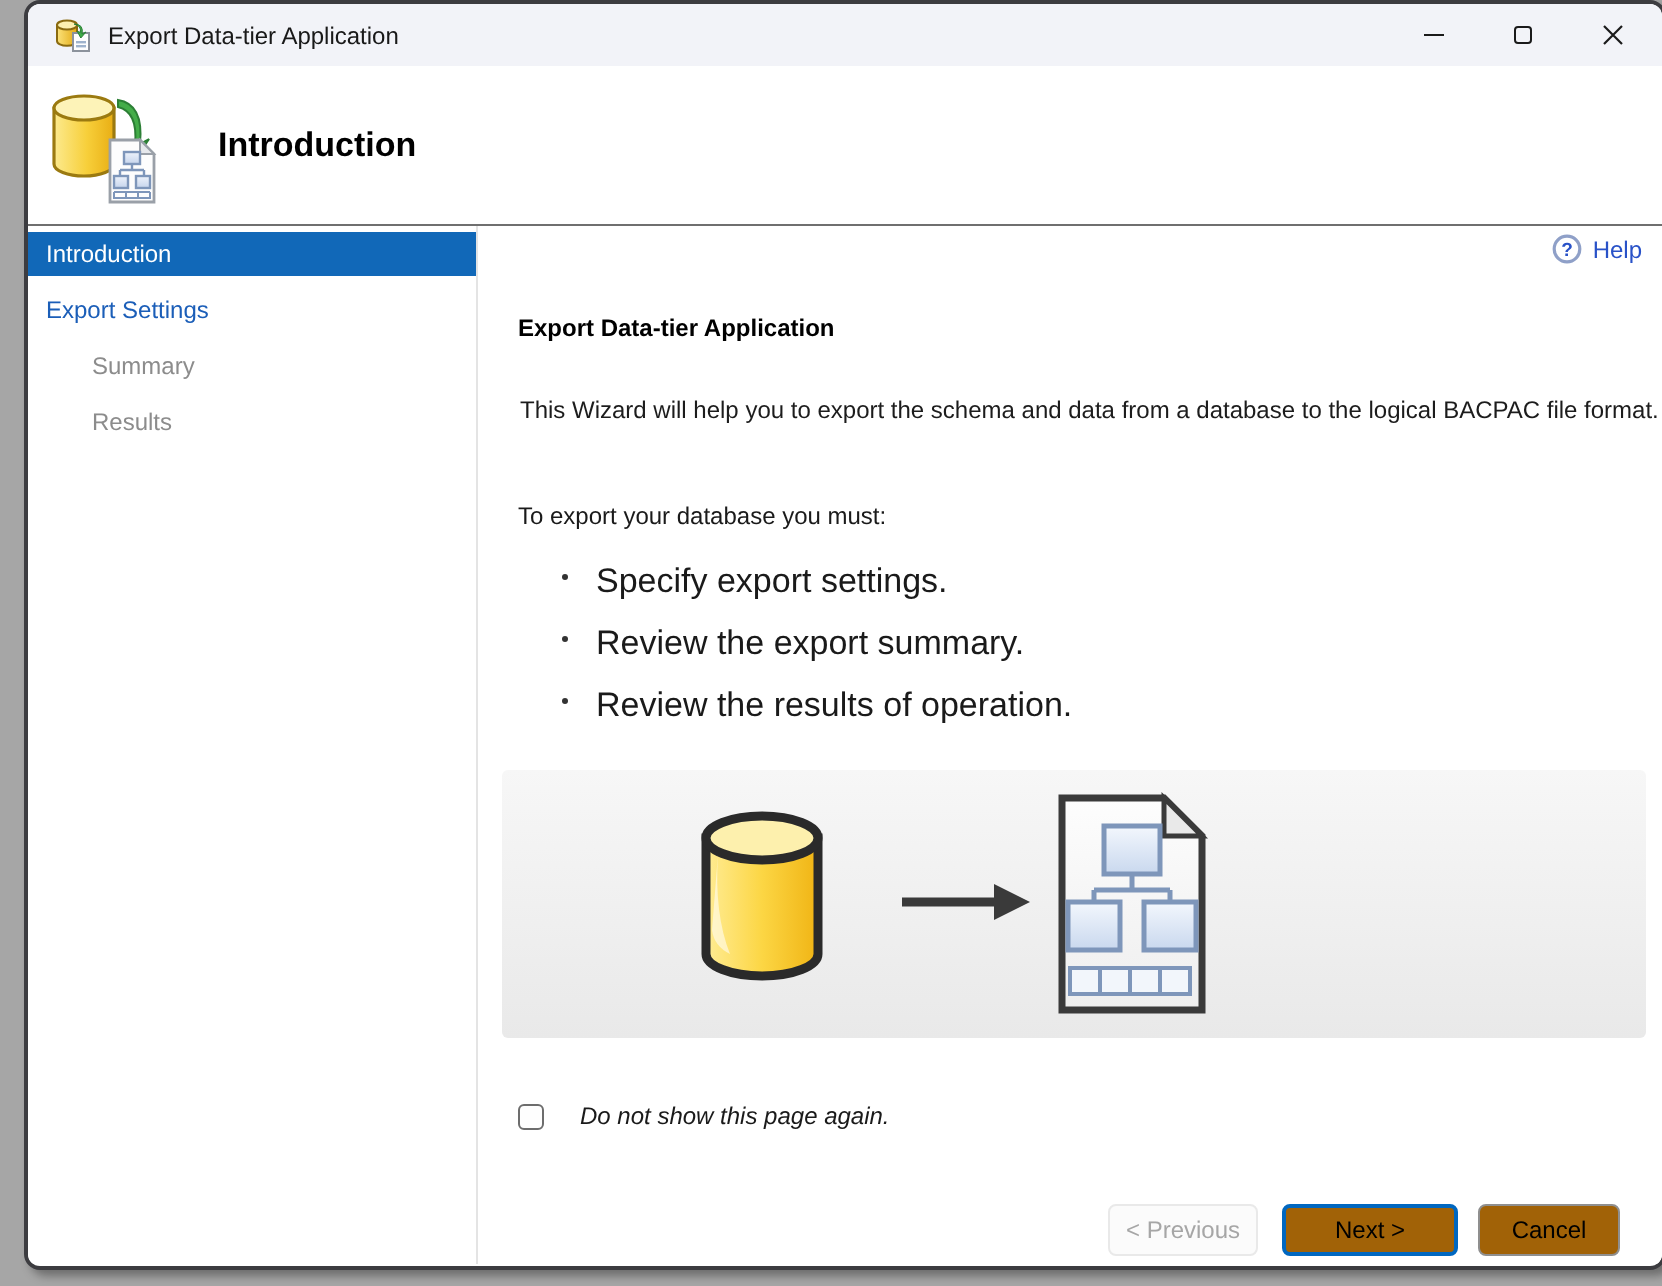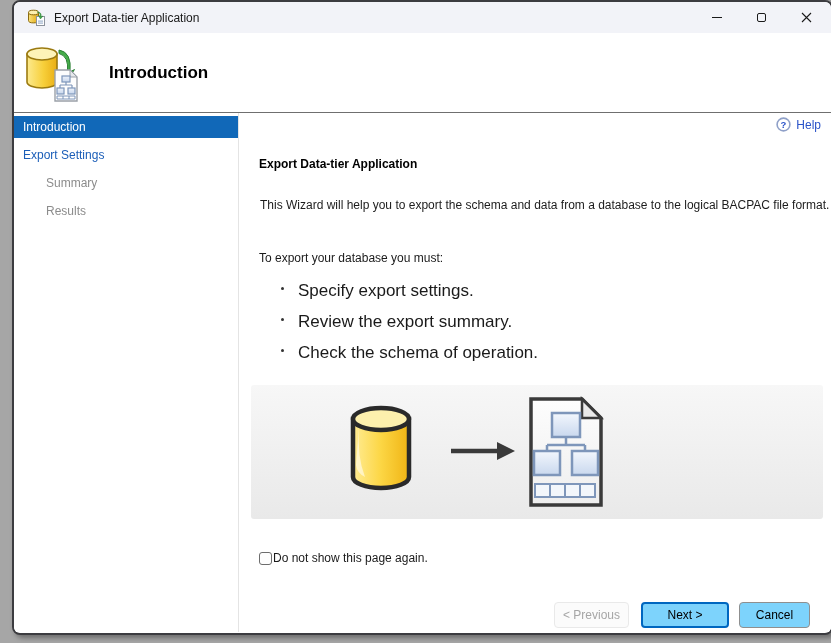--- a/index.html
+++ b/index.html
@@ -56,27 +56,27 @@
   .bullet-item { position:absolute; left:42px; display:flex; align-items:flex-start; font-size:17px; }
   .bullet-dot { width:3px; height:3px; background:#333; border-radius:50%; margin:6px 14px 0 0; flex:0 0 auto; }
   .b1 { top:168px; } .b2 { top:199px; } .b3 { top:230px; }
   .graphic {
     position:absolute; left:12px; top:272px; width:572px; height:134px;
     background:linear-gradient(#f7f7f7, #e9e9e9);
     border-radius:3px;
   }
   .graphic svg { position:absolute; left:88px; top:8px; }
   .begin-text { position:absolute; left:20px; top:418px; font-size:12px; }
-  .checkbox-row { position:absolute; left:20px; top:438px; display:flex; align-items:center; gap:1px; font-size:12px; cursor:pointer; }
+  .checkbox-row { position:absolute; left:20px; top:438px; display:flex; align-items:center; gap:18px; font-size:12px; cursor:pointer;font-style:italic; }
   .checkbox { width:13px; height:13px; background:#fefefe; border:1px solid #6d6d6d; border-radius:3px; flex:0 0 auto; }
   
   .btn {
     position:absolute; top:489px; height:26px;
     display:flex; align-items:center; justify-content:center;
-    font-size:12px; border-radius:4px; background:#7dd3fc;
+    font-size:12px; border-radius:4px; background:#a16207;
     font-family:"Liberation Sans", sans-serif;
   }
   .btn-previous { left:315px; width:75px; background:#fbfbfb; border:1px solid #e9e9e9; color:#a6a6a6; }
   .btn-next { left:402px; width:88px; border:2px solid var(--next-accent, #0067c0); color:#000; cursor:pointer; }
   .btn-cancel { left:500px; width:71px; border:1px solid #8f8f8f; color:#000; cursor:pointer; }
 </style>
 </head>
 <body>
 
 <div class="window">
@@ -168,21 +168,21 @@
       <div class="bullet-item b1">
         <span class="bullet-dot"></span>
         <span>Specify export settings.</span>
       </div>
       <div class="bullet-item b2">
         <span class="bullet-dot"></span>
         <span>Review the export summary.</span>
       </div>
       <div class="bullet-item b3">
         <span class="bullet-dot"></span>
-        <span>Check the schema of operation.</span>
+        <span>Review the results of operation.</span>
       </div>
 
       <div class="graphic">
         <svg width="290" height="118" viewBox="0 0 290 118">
           <defs>
             <linearGradient id="cyl" x1="0" y1="0" x2="1" y2="0">
               <stop offset="0" stop-color="#ffec94"></stop>
                 <stop offset="0.5" stop-color="#fcd644"></stop>
                 <stop offset="1" stop-color="#f0b414"></stop>
             </linearGradient>

